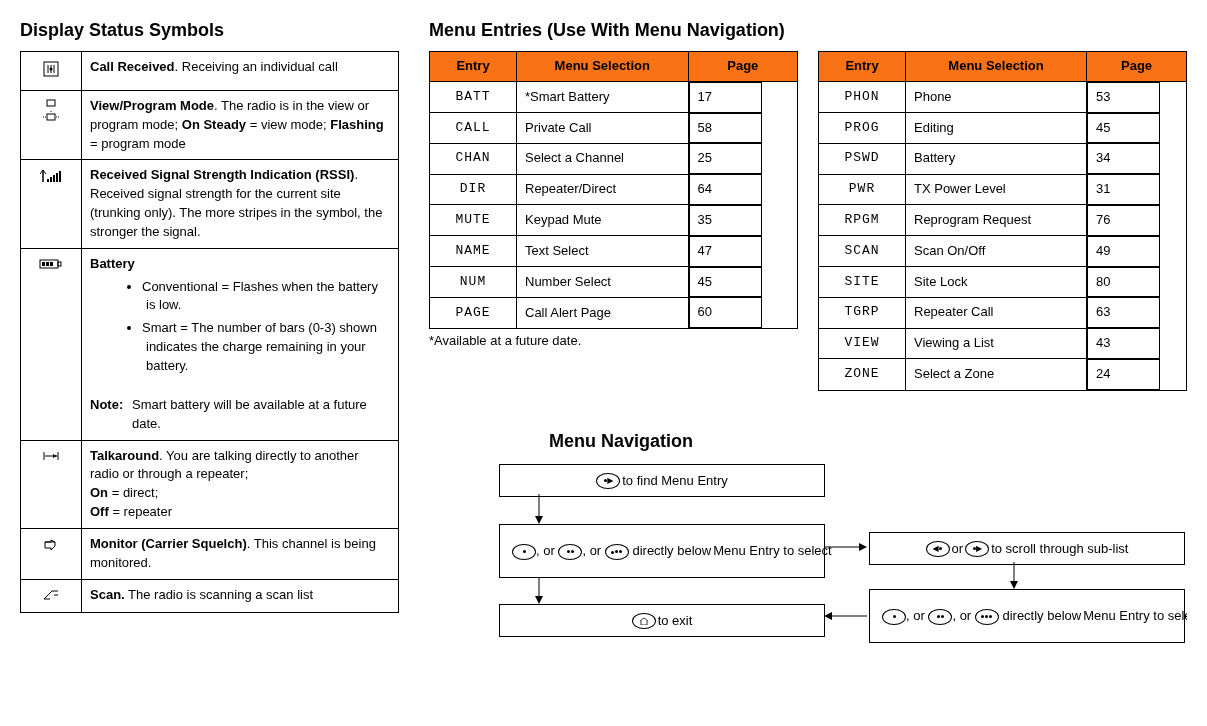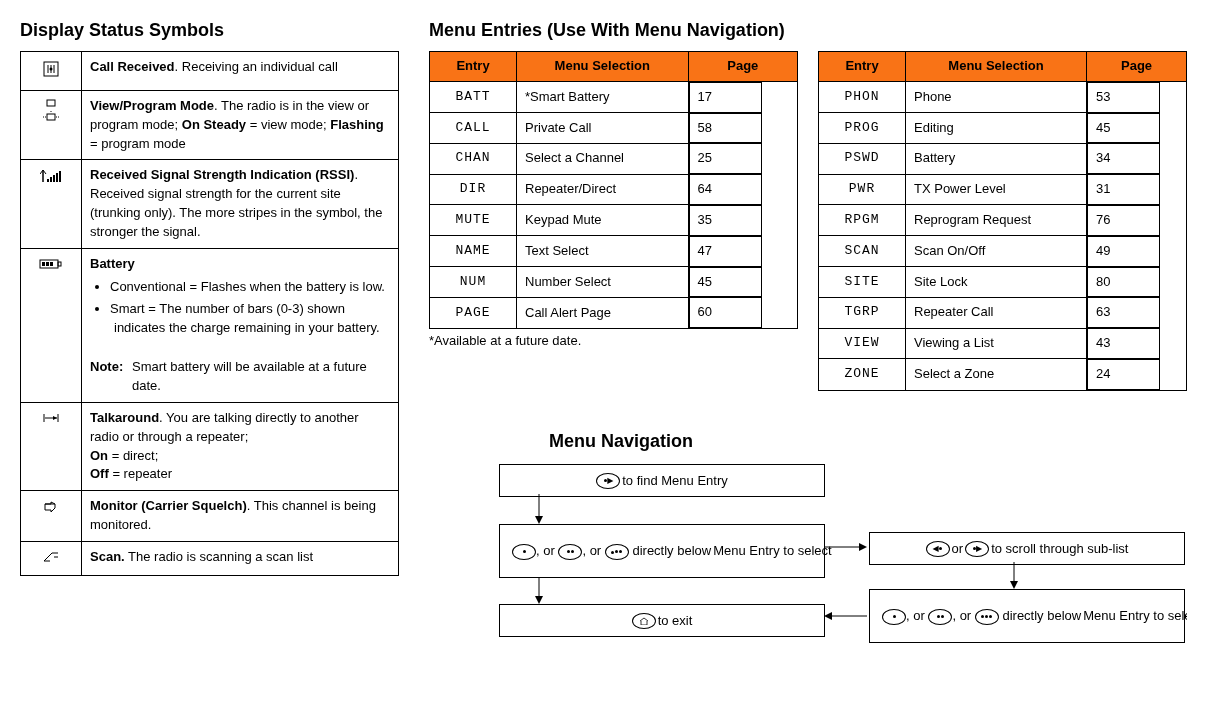--- a/index.html
+++ b/index.html
@@ -36,21 +36,21 @@
     width: 44px;
     text-align: center;
     vertical-align: top;
     padding-top: 8px;
   }
   .status-icon {
     display: inline-block;
   }
   .bold { font-weight: bold; }
   .bullet-list { margin: 4px 0 4px 0; padding-left: 20px; }
-  .bullet-list li { margin-bottom: 4px; list-style-type: disc; text-indent: -4px; padding-left: 4px;}
+  .bullet-list li { margin-bottom: 4px; list-style-type: disc; text-indent: -4px; padding-left: 4px; margin-left: 32px;}
   .note-row { display: flex; margin-top: 20px; }
   .note-row .note-label { font-weight: bold; width: 42px; flex-shrink:0; }
   .note-row .note-text { }
   
   .menu-tables {
     display: flex;
     gap: 20px;
   }
   .menu-table {
     border: 1px solid #000;

